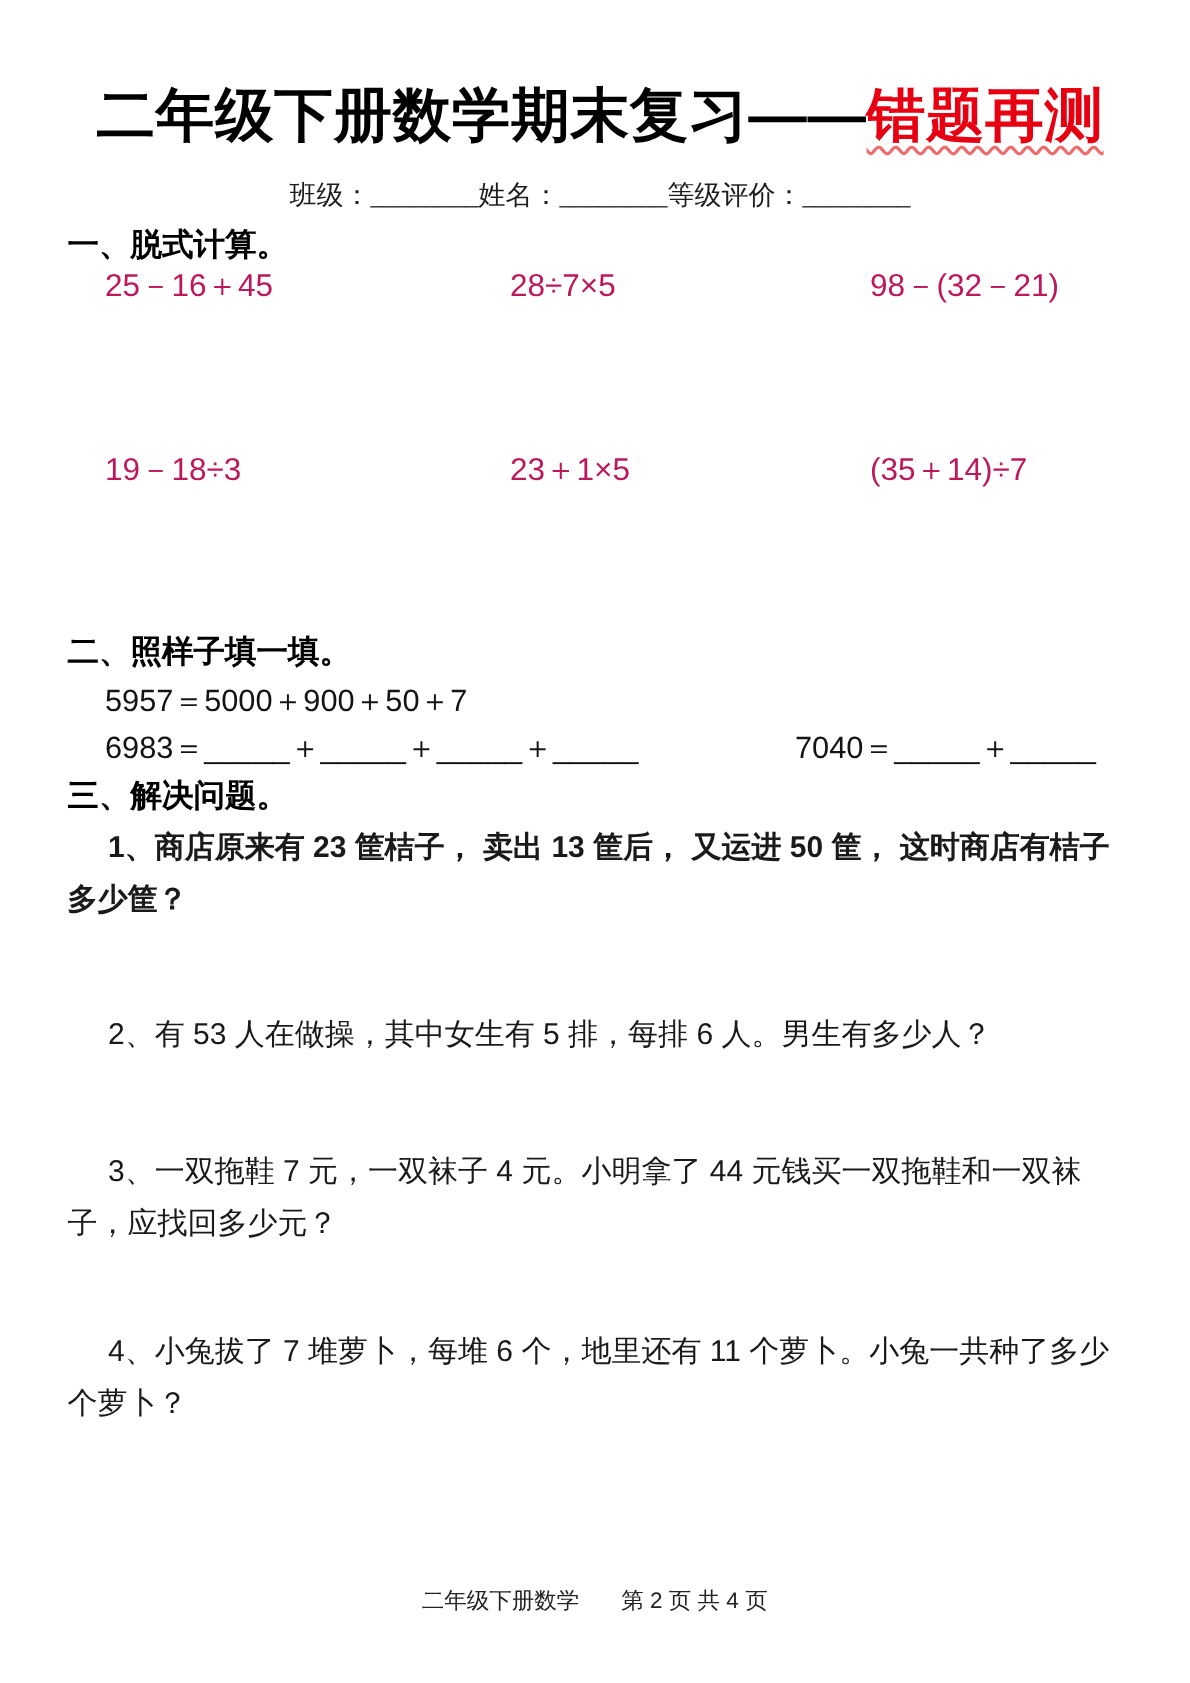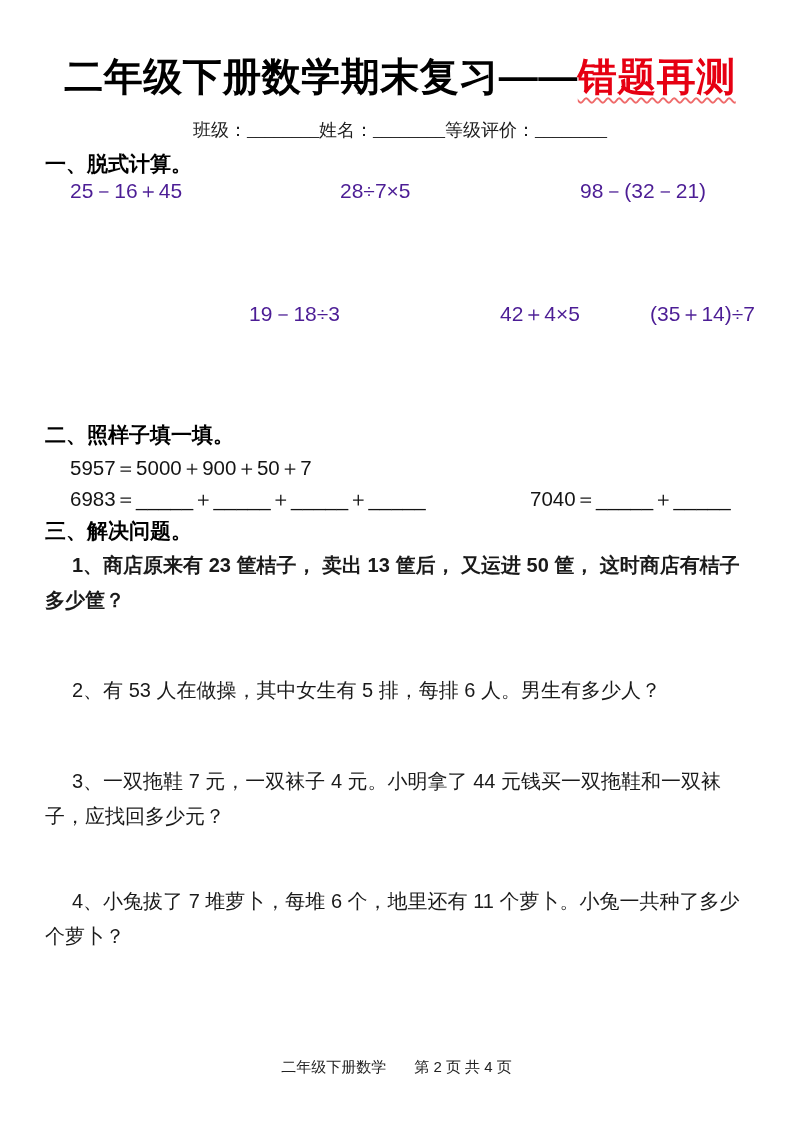--- a/index.html
+++ b/index.html
@@ -42,24 +42,24 @@
     margin:0; font-size:21px; font-weight:bold; color:#000;
     line-height:24px;
   }
   #sec1-heading { margin-top:10px; }
 
   .expr-grid {
     display:grid;
     grid-template-columns:270px 240px 1fr;
     margin-left:25px;
     font-size:21px; line-height:24px;
-    color:#4c1d95;
+    color:#be185d;
   }
   #expr-row-1 { margin-top:3px; }
-  #expr-row-2 { margin-top:99px;text-align:right; }
+  #expr-row-2 { margin-top:99px; }
 
   #sec2-heading { margin-top:97px; }
 
   .example-line {
     margin:9px 0 0 25px;
     font-size:20.5px; line-height:24px;
   }
   .fill-grid {
     display:grid;
     grid-template-columns:460px 1fr;
@@ -102,21 +102,21 @@
   <h2 class="sec-heading" id="sec1-heading">一、脱式计算。</h2>
 
   <div class="expr-grid" id="expr-row-1">
     <span>25－16＋45</span>
     <span>28÷7×5</span>
     <span>98－(32－21)</span>
   </div>
 
   <div class="expr-grid" id="expr-row-2">
     <span>19－18÷3</span>
-    <span>42＋4×5</span>
+    <span>23＋1×5</span>
     <span>(35＋14)÷7</span>
   </div>
 
   <h2 class="sec-heading" id="sec2-heading">二、照样子填一填。</h2>
 
   <div class="example-line">5957＝5000＋900＋50＋7</div>
 
   <div class="fill-grid" id="fill-row-1">
     <span>6983＝_____＋_____＋_____＋_____</span>
     <span>7040＝_____＋_____</span>

